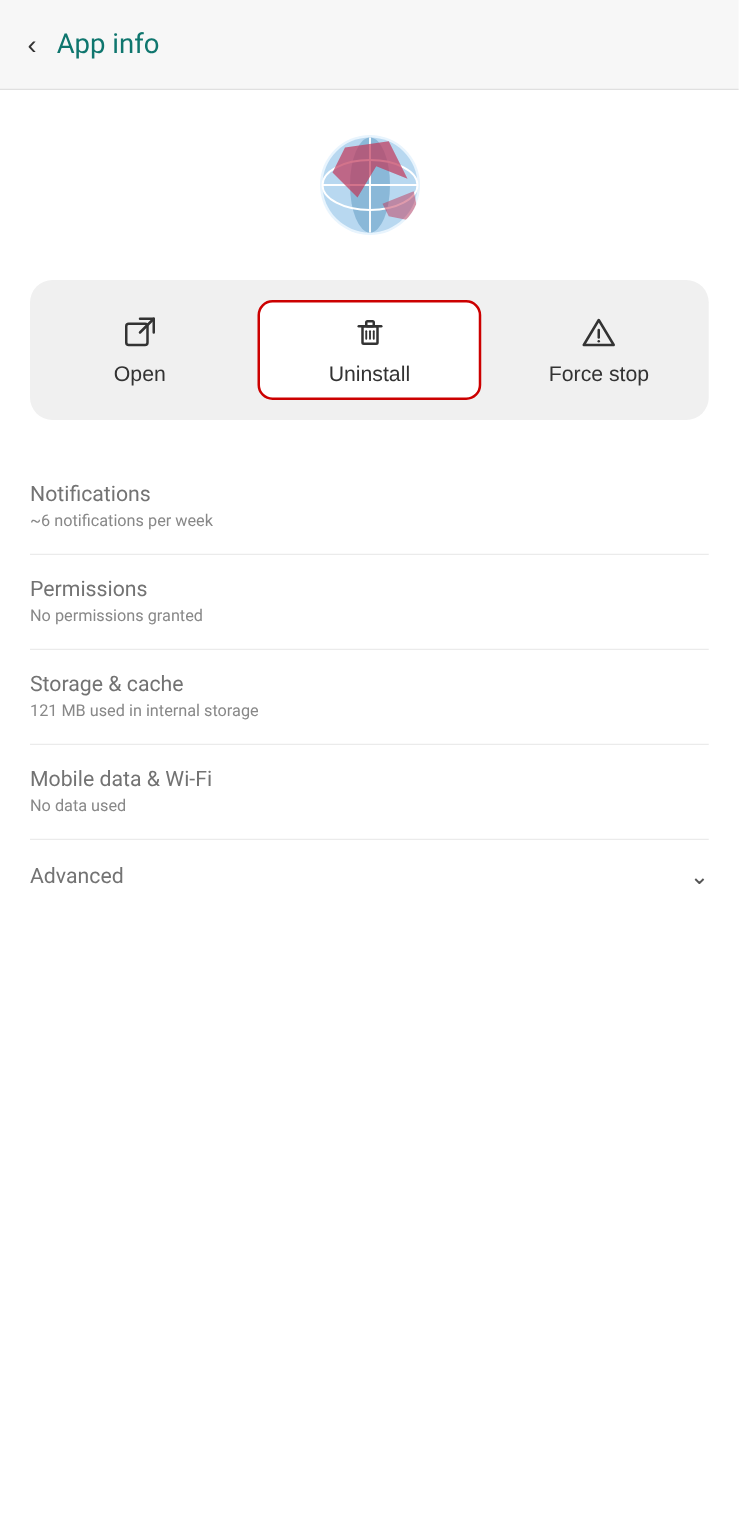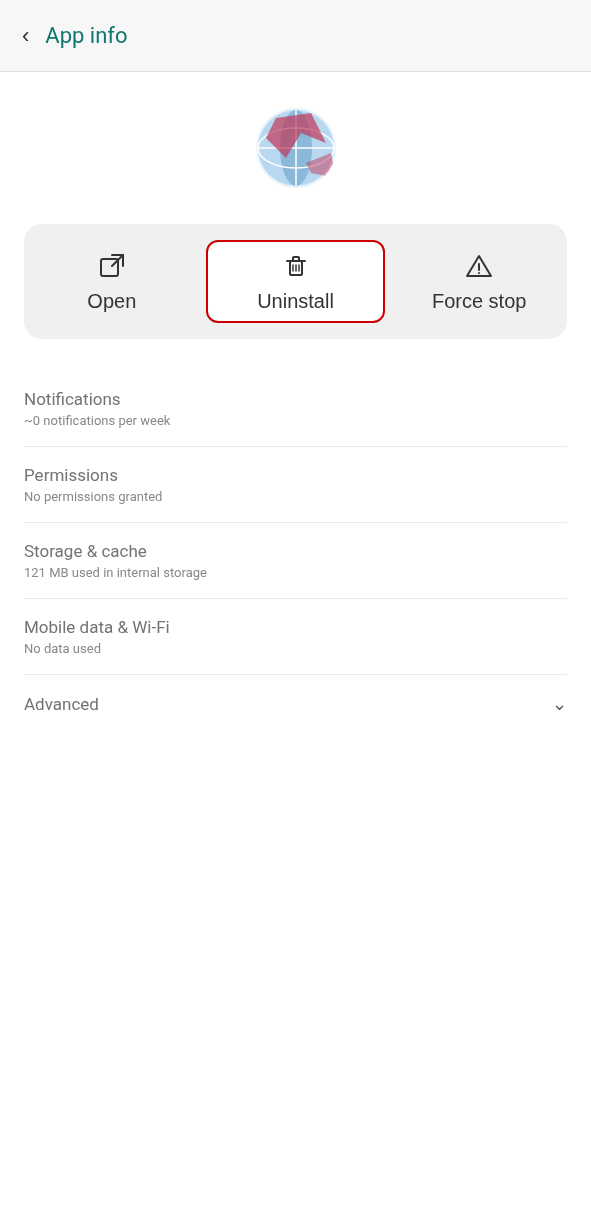--- a/index.html
+++ b/index.html
@@ -110,21 +110,21 @@
       font-size: 26px;
       color: #333;
       display: flex;
       align-items: center;
       justify-content: center;
       width: 32px;
       height: 32px;
     }
 
     .action-label {
-      font-size: 20px;
+      font-size: 17px;
       color: #333;
       text-align: center;
     }
 
     
     .settings-list {
       margin-top: 32px;
       padding: 0 24px;
     }
 
@@ -236,21 +236,21 @@
       </svg>
     </span>
     <span class="action-label">Force stop</span>
   </button>
 </div>
 
 <div class="settings-list">
 
   <div class="settings-item">
     <span class="settings-item-title">Notifications</span>
-    <span class="settings-item-subtitle">~0 notifications per week</span>
+    <span class="settings-item-subtitle">~6 notifications per week</span>
   </div>
 
   <div class="settings-item">
     <span class="settings-item-title">Permissions</span>
     <span class="settings-item-subtitle">No permissions granted</span>
   </div>
 
   <div class="settings-item">
     <span class="settings-item-title">Storage &amp; cache</span>
     <span class="settings-item-subtitle">121 MB used in internal storage</span>

